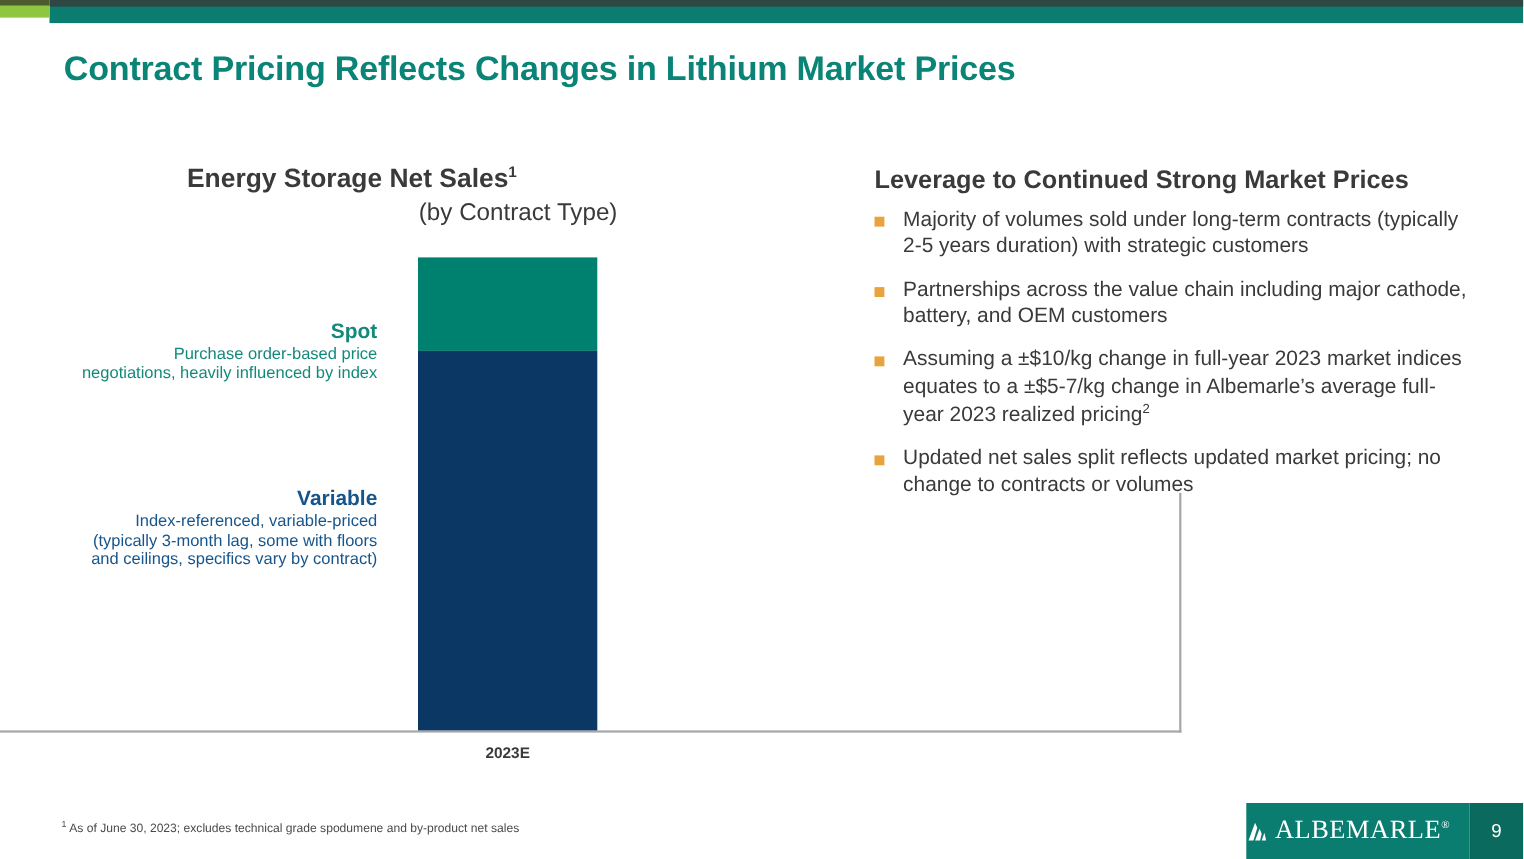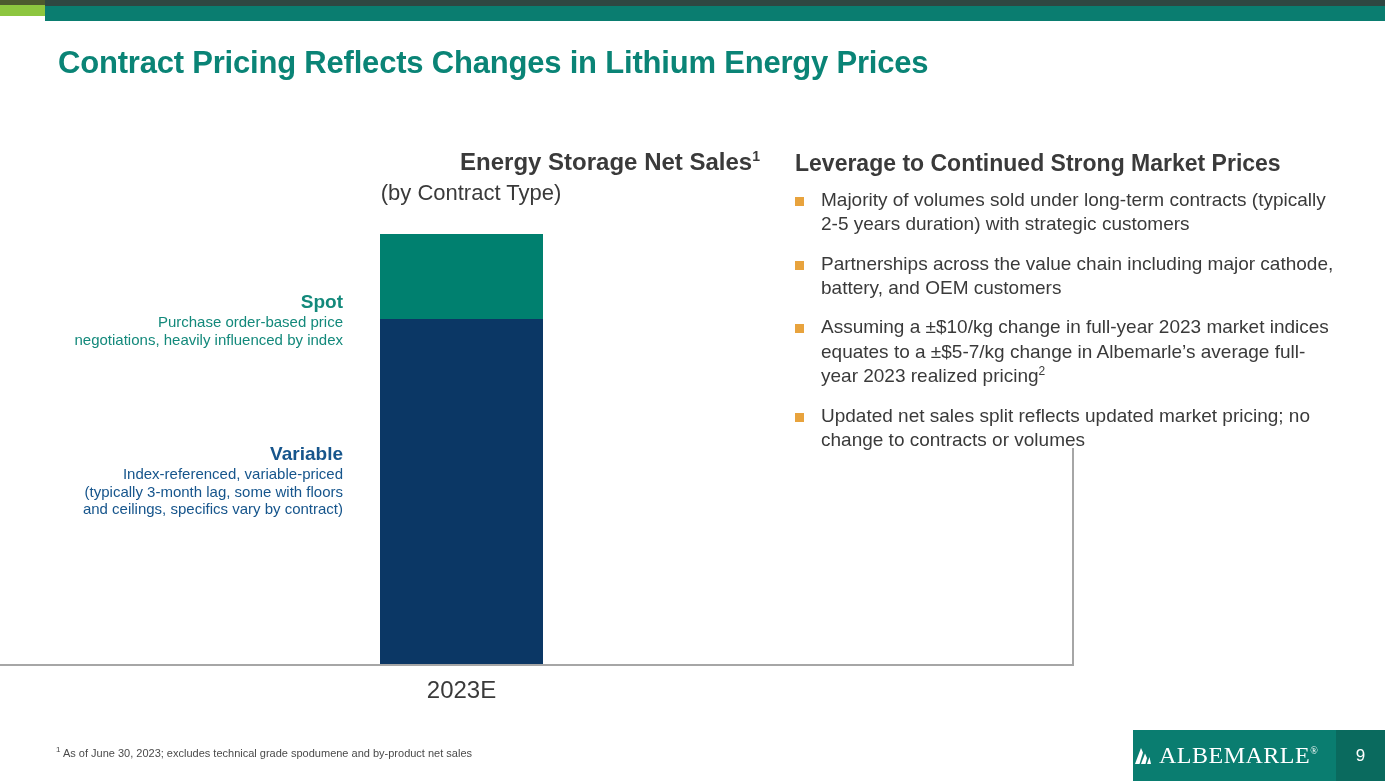--- a/index.html
+++ b/index.html
@@ -54,21 +54,21 @@
     color: #0A8476;
     letter-spacing: -0.2px;
     white-space: nowrap;
   }
 
   
   .chart-title {
     position: absolute;
     left: 170px; top: 148px;
     width: 590px;
-    text-align: right;
+    text-align: left;
     font-size: 24px;
     font-weight: bold;
     color: #3A3A3A;
   }
   .chart-title sup { font-size: 14px; font-weight: bold; }
   .chart-subtitle {
     position: absolute;
     left: 176px; top: 180px;
     width: 590px;
     text-align: center;
@@ -115,22 +115,22 @@
     color: #ffffff;
   }
   .bar-value-spot { top: 266px; }
   .bar-value-variable { top: 499px; }
 
   .cat-label {
     position: absolute;
     left: 380px; top: 676px;
     width: 163px;
     text-align: center;
-    font-size: 24px;
-    font-weight: normal;
+    font-size: 14px;
+    font-weight: bold;
     color: #3A3A3A;
   }
 
   
   .legend-block {
     position: absolute;
     width: 270px;
     text-align: right;
     line-height: 1.17;
   }
@@ -233,21 +233,21 @@
 </head>
 <body>
 
 <div id="slide">
 
   <div class="topbar-teal"></div>
   <div class="topbar-teal-dark"></div>
   <div class="topbar-green"></div>
   <div class="topbar-green-dark"></div>
 
-  <div class="slide-title">Contract Pricing Reflects Changes in Lithium Energy Prices</div>
+  <div class="slide-title">Contract Pricing Reflects Changes in Lithium Market Prices</div>
 
   <div class="chart-title">
     <span>Energy Storage Net Sales</span><sup>1</sup>
   </div>
   <div class="chart-subtitle">(by Contract Type)</div>
 
   <div class="axis-line"></div>
   <div class="axis-vline"></div>
 
   <div class="bar bar-spot"></div>

